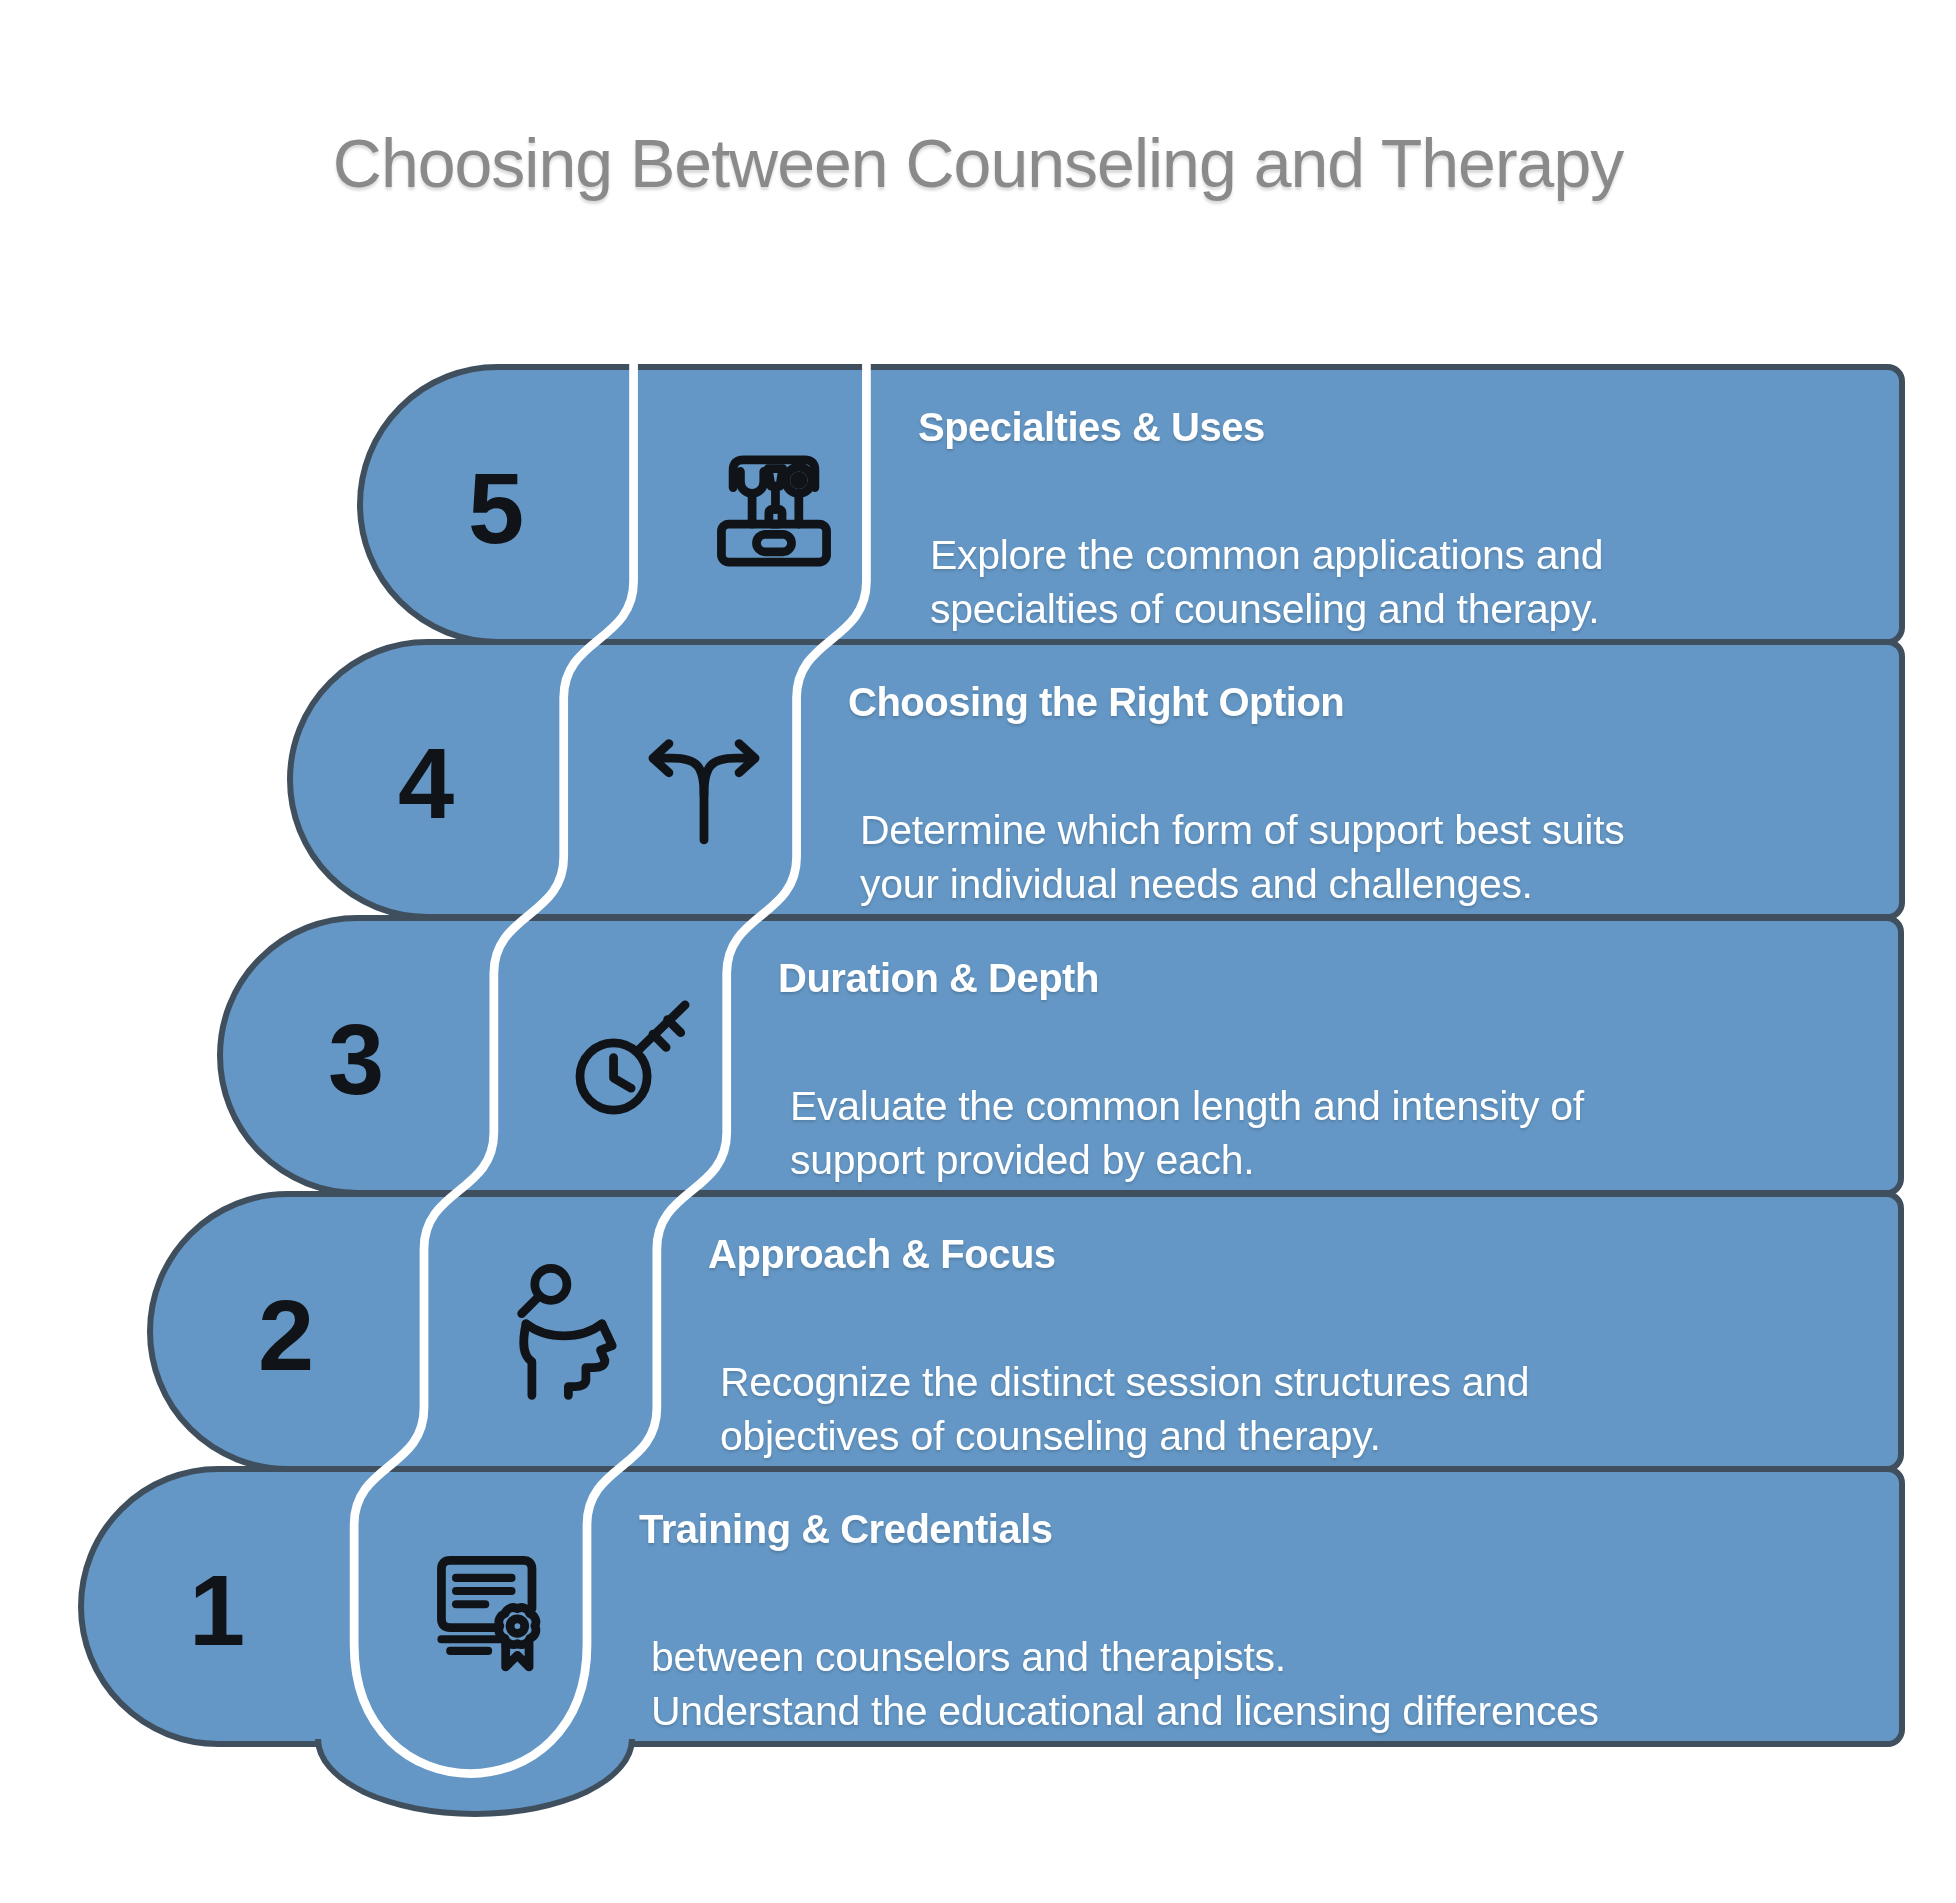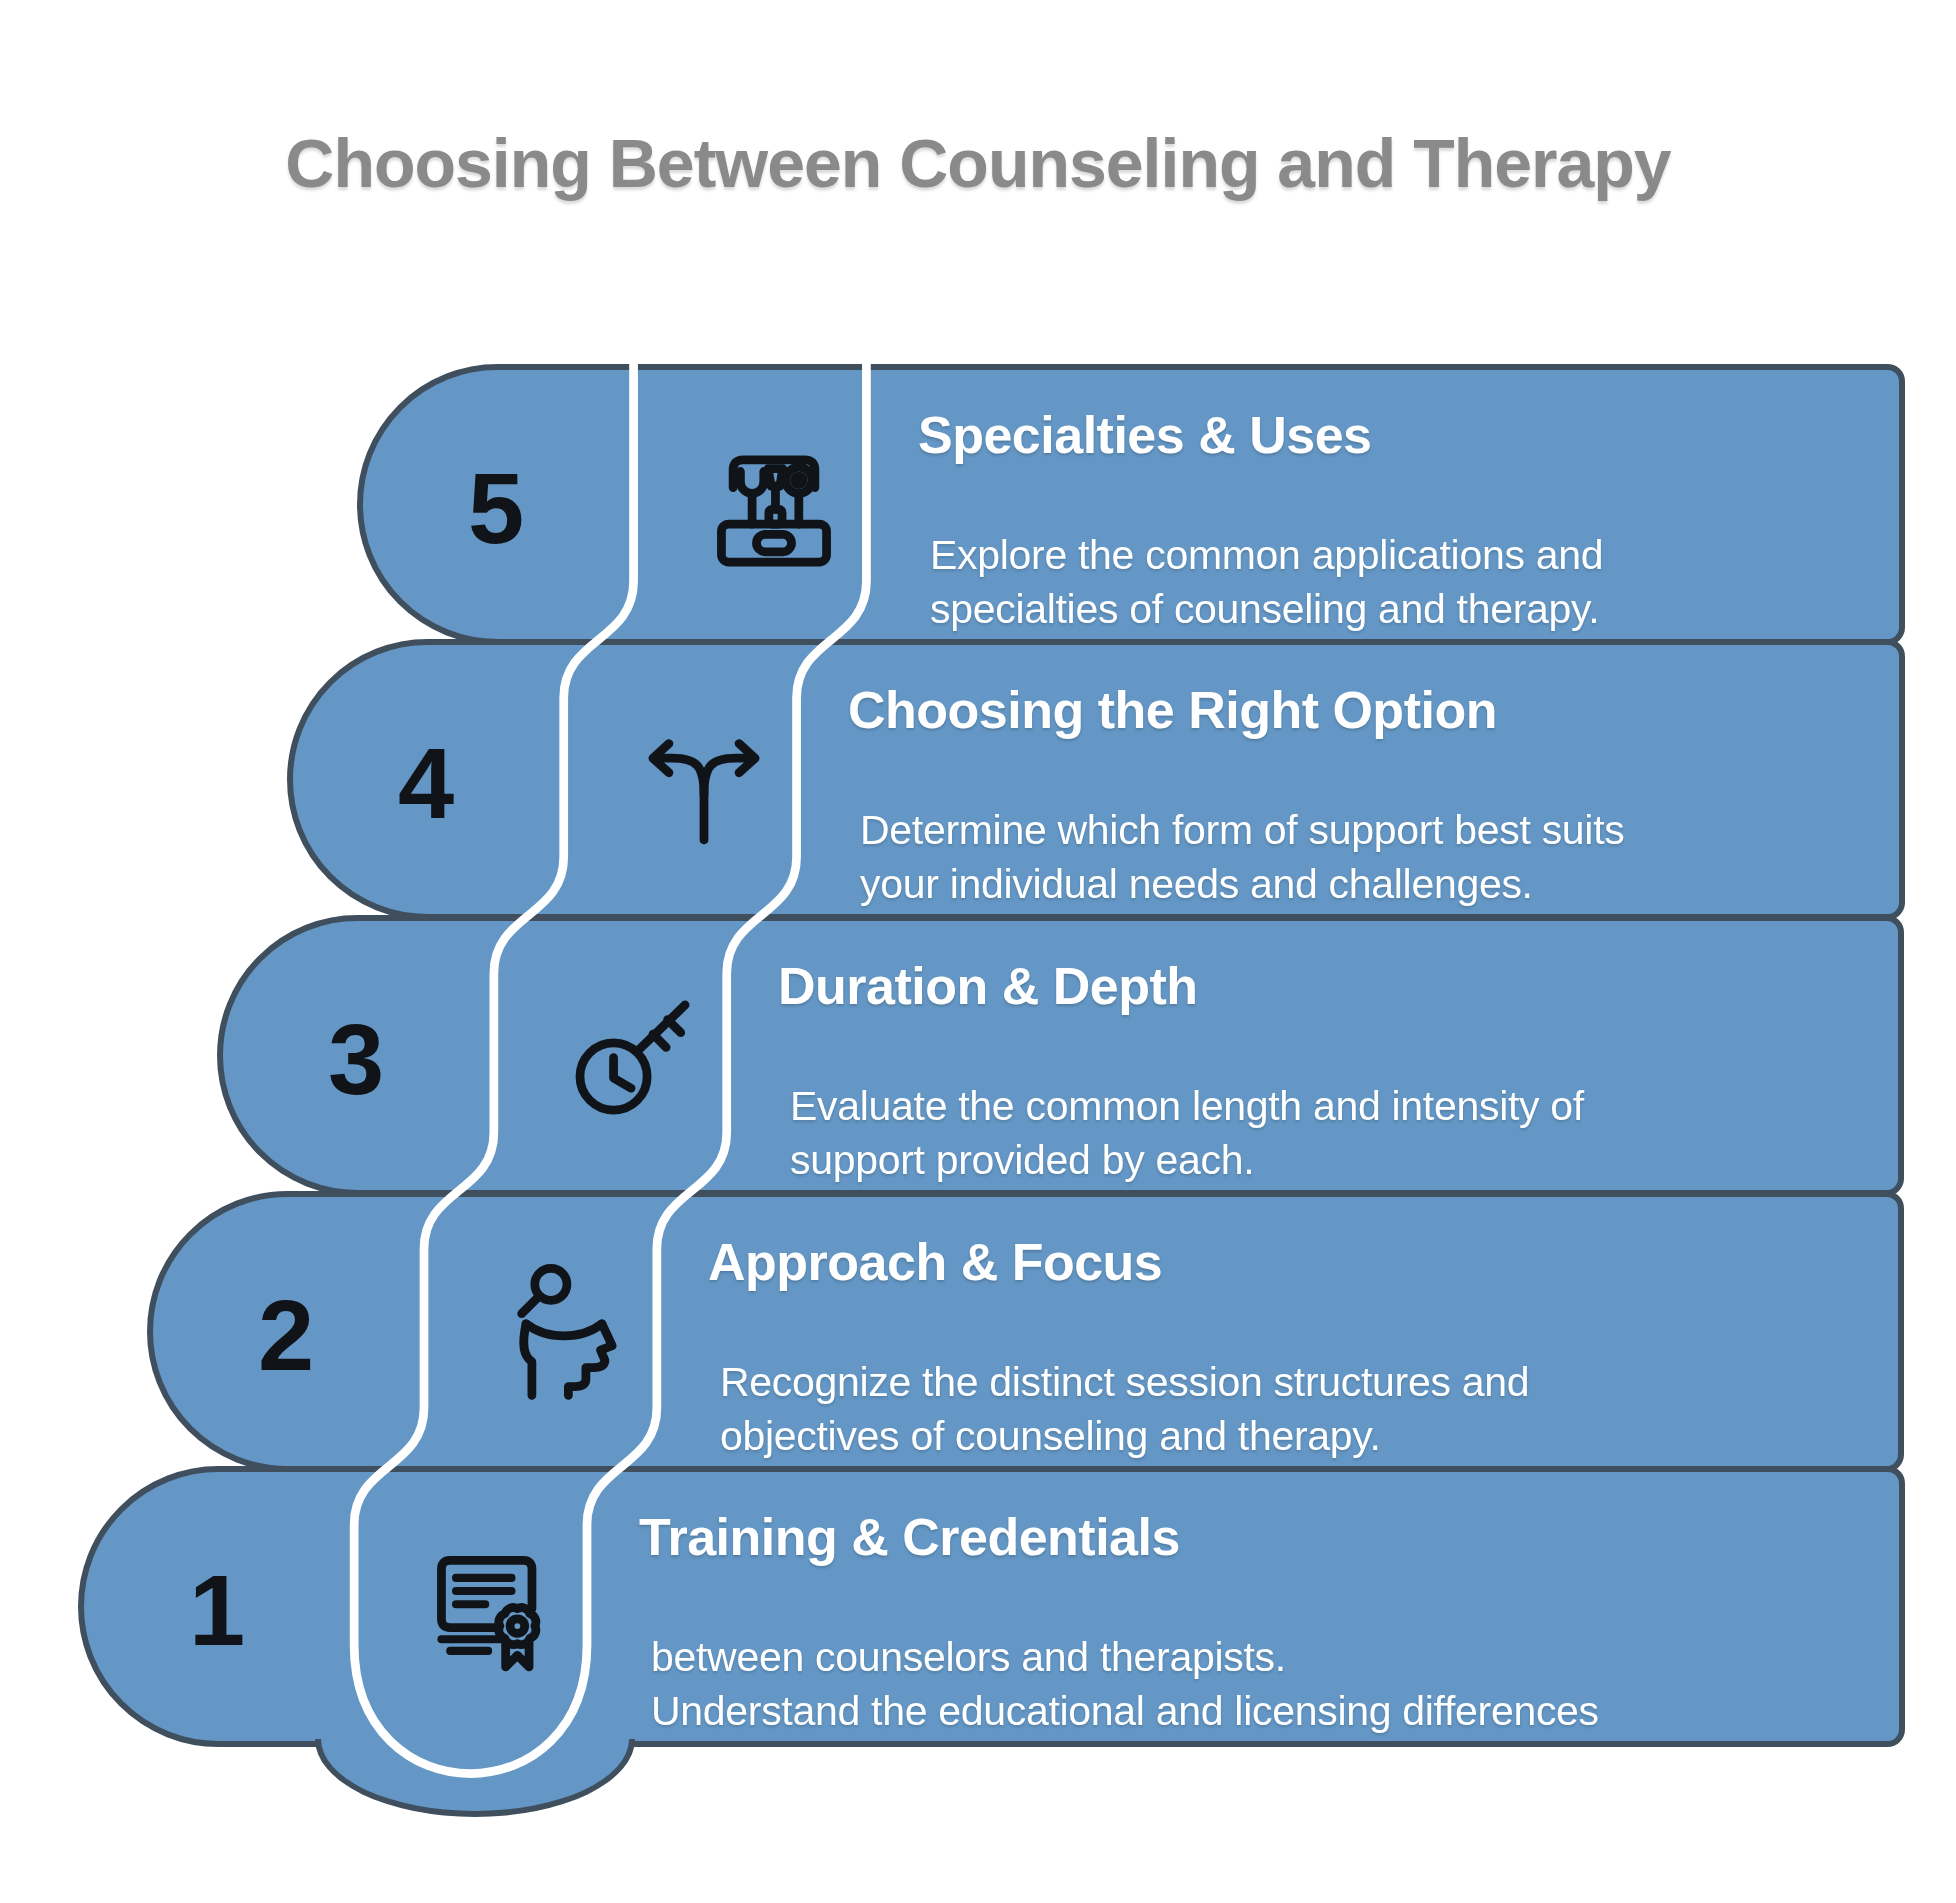--- a/index.html
+++ b/index.html
@@ -9,42 +9,42 @@
     --title_gray:#8a8a8a;
     --text_white:#ffffff;
   }
   html,body{margin:0;padding:0;background:#fff;}
   .canvas{
     position:relative;width:1956px;height:1904px;background:#fff;overflow:hidden;
     font-family:"Liberation Sans", sans-serif;
   }
   .main-title{
     position:absolute;top:124px;left:0;width:100%;margin:0;text-align:center;
-    font-size:68px;font-weight:700;letter-spacing:-1px;color:var(--title_gray);
+    font-size:68px;font-weight:400;letter-spacing:-1px;color:var(--title_gray);
     text-shadow:0 2.9px 2.9px rgba(0,0,0,.15);
   }
   .row{
     position:absolute;box-sizing:border-box;height:281px;background:var(--fill);
     border:6.8px solid var(--border);
     border-radius:141px 17.5px 17.5px 141px;
     z-index:1;
   }
   .r5{left:357px;top:364px;width:1548px;}
   .r4{left:287px;top:639px;width:1618px;}
   .r3{left:217px;top:915px;width:1687px;}
   .r2{left:147px;top:1191px;width:1757px;}
   .r1{left:78px; top:1466px;width:1827px;}
 
   .num{
     position:absolute;left:65px;top:70px;width:136px;height:136px;line-height:136px;
     text-align:center;font-size:101px;font-weight:700;color:var(--ink);
   }
   .content{position:absolute;left:555px;top:0;bottom:0;right:29px;}
   .step-title{
-    position:absolute;top:35px;margin:0;font-size:52px;font-weight:700;letter-spacing:-0.5px;
+    position:absolute;top:35px;margin:0;font-size:40px;font-weight:700;letter-spacing:-0.5px;
     color:var(--text_white);text-shadow:0 1.9px 2.9px rgba(0,0,0,.18);white-space:nowrap;
   }
   .step-desc{
     position:absolute;top:146px;margin:12px;font-size:41px;line-height:54px;letter-spacing:-0.3px;
     color:var(--text_white);text-shadow:0 1.9px 2.9px rgba(0,0,0,.16);white-space:nowrap;
   }
   .step-desc span{display:block;}
 
   .bulge{
     position:absolute;left:315px;top:1739px;width:320px;height:78px;box-sizing:border-box;

